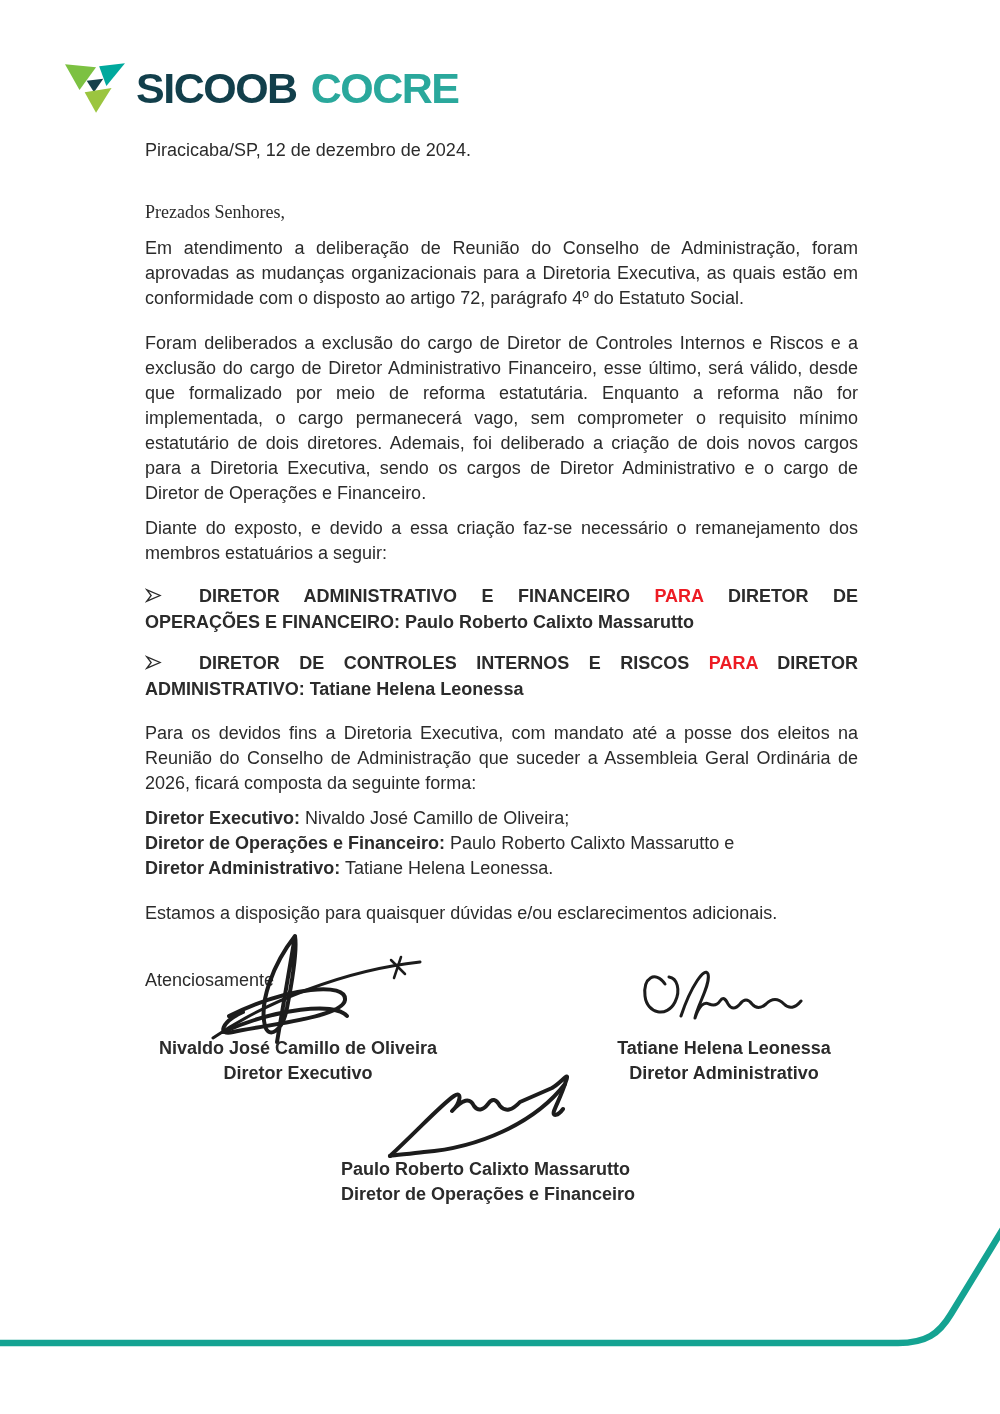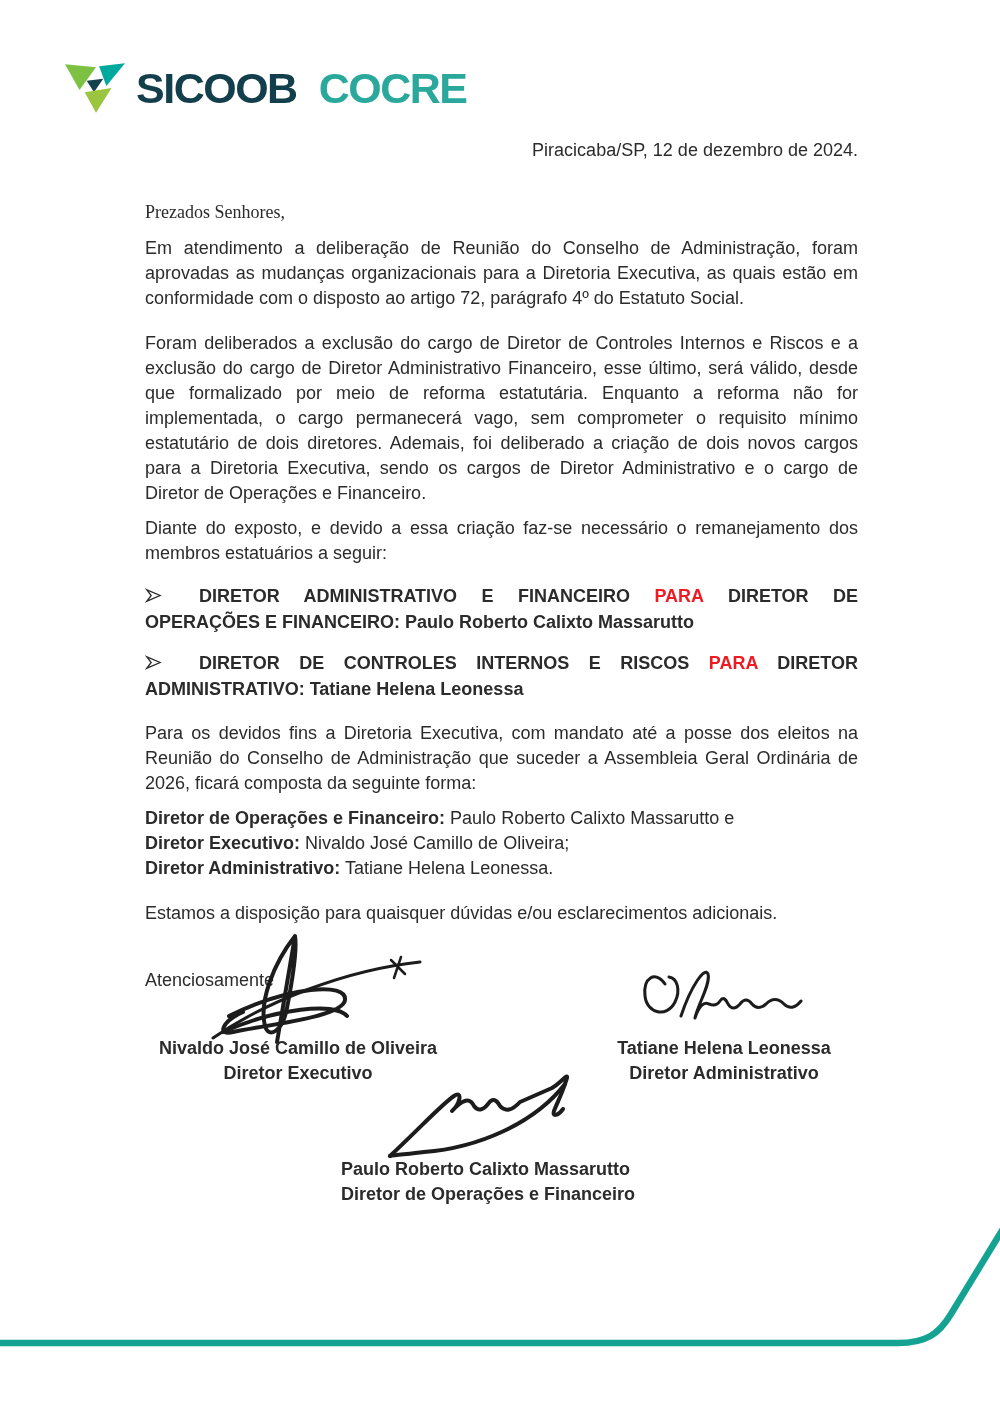--- a/index.html
+++ b/index.html
@@ -10,27 +10,27 @@
     font-family:"Liberation Sans",sans-serif;
     color:#2b2b2b;
     overflow:hidden;
     margin:0 auto;
   }
   
   .logo{position:absolute;left:64px;top:62px;display:flex;align-items:center;}
   .logo svg{display:block;margin-right:10px;}
   .logo-text{font-size:43px;font-weight:800;letter-spacing:-1.5px;line-height:1;}
   .logo-sicoob{color:#123f4b;}
-  .logo-cocre{color:#2aa89c;margin-left:22px;}
+  .logo-cocre{color:#2aa89c;margin-left:14px;}
   
   .blk{
     position:absolute;left:145px;width:713px;margin:0;
     font-size:18px;line-height:25px;text-align:justify;
   }
-  .date{text-align:right;}
+  .date{text-align:left;}
   .b{font-weight:bold;}
   .red{font-weight:bold;color:#ed1c24;}
   .bullet{font-weight:bold;}
   .marker{display:inline-block;width:54px;vertical-align:-1px;}
   .dir-line{line-height:25px;text-align:left;}
   
   .sig{position:absolute;}
   .sig path{fill:none;stroke:#1c1c1c;stroke-linecap:round;stroke-linejoin:round;}
   .sig-block{position:absolute;font-size:18px;font-weight:bold;line-height:25px;}
   .center{text-align:center;}
@@ -71,22 +71,22 @@
 
   <p class="blk bullet" style="top:651px;">
     <span class="marker"><svg width="17" height="15" viewBox="0 0 18 16" aria-hidden="true">
           <path d="M2,2 L16,8 L2,14 L6.5,8 Z" fill="none" stroke="#2b2b2b" stroke-width="1.4" stroke-linejoin="miter"></path>
         </svg></span><span class="b">DIRETOR DE CONTROLES INTERNOS E RISCOS </span><span class="red">PARA</span><span class="b"> DIRETOR ADMINISTRATIVO: Tatiane Helena Leonessa</span>
   </p>
 
   <p class="blk" style="top:721px;">Para os devidos fins a Diretoria Executiva, com mandato até a posse dos eleitos na Reunião do Conselho de Administração que suceder a Assembleia Geral Ordinária de 2026, ficará composta da seguinte forma:</p>
 
   <div class="blk" style="top:806px;">
+    <div class="dir-line"><span class="b">Diretor Executivo:</span><span> Nivaldo José Camillo de Oliveira;</span></div>
     <div class="dir-line"><span class="b">Diretor de Operações e Financeiro:</span><span> Paulo Roberto Calixto Massarutto e</span></div>
-    <div class="dir-line"><span class="b">Diretor Executivo:</span><span> Nivaldo José Camillo de Oliveira;</span></div>
     <div class="dir-line"><span class="b">Diretor Administrativo:</span><span> Tatiane Helena Leonessa.</span></div>
   </div>
 
   <p class="blk" style="top:901px;">Estamos a disposição para quaisquer dúvidas e/ou esclarecimentos adicionais.</p>
 
   <p class="blk" style="top:968px;">Atenciosamente</p>
 
   <svg class="sig" style="left:195px;top:930px;" width="245" height="115" viewBox="0 0 245 115" aria-hidden="true">
     <path d="M18,108 C 70,72 150,40 225,32" stroke-width="3"></path>
     <path d="M196,30 L 210,44 M 206,27 L 199,48" stroke-width="2.5"></path>

